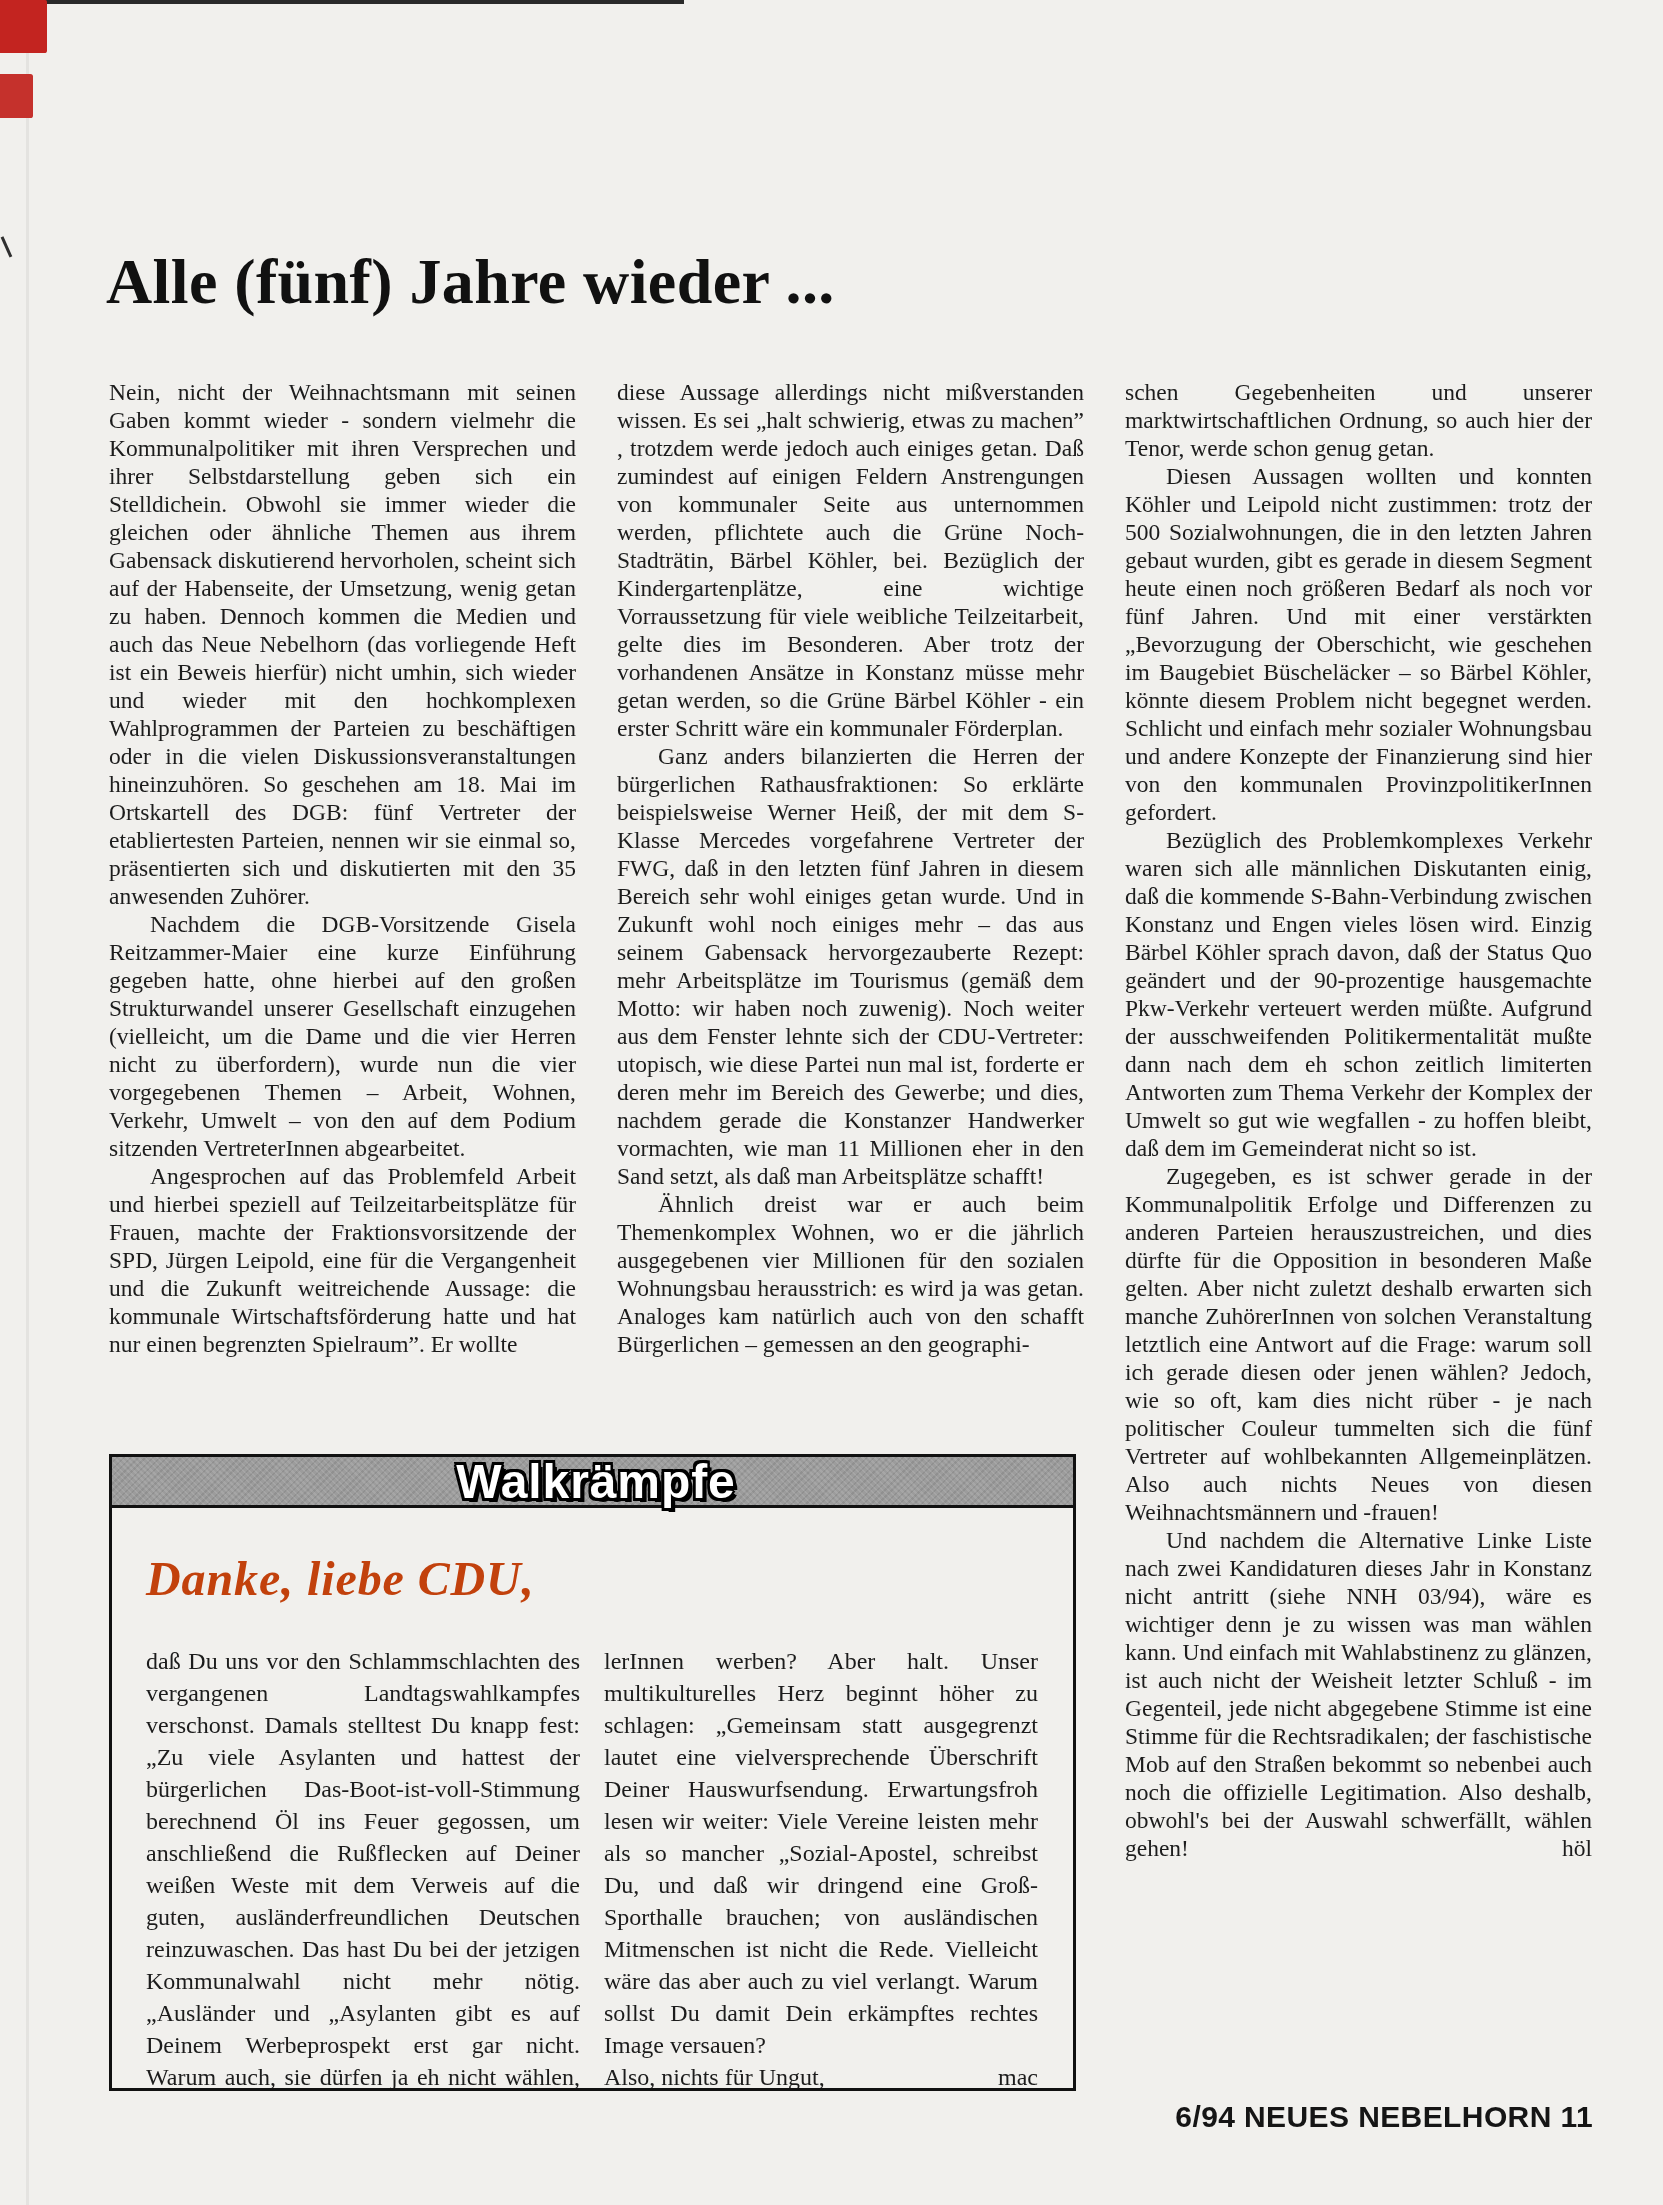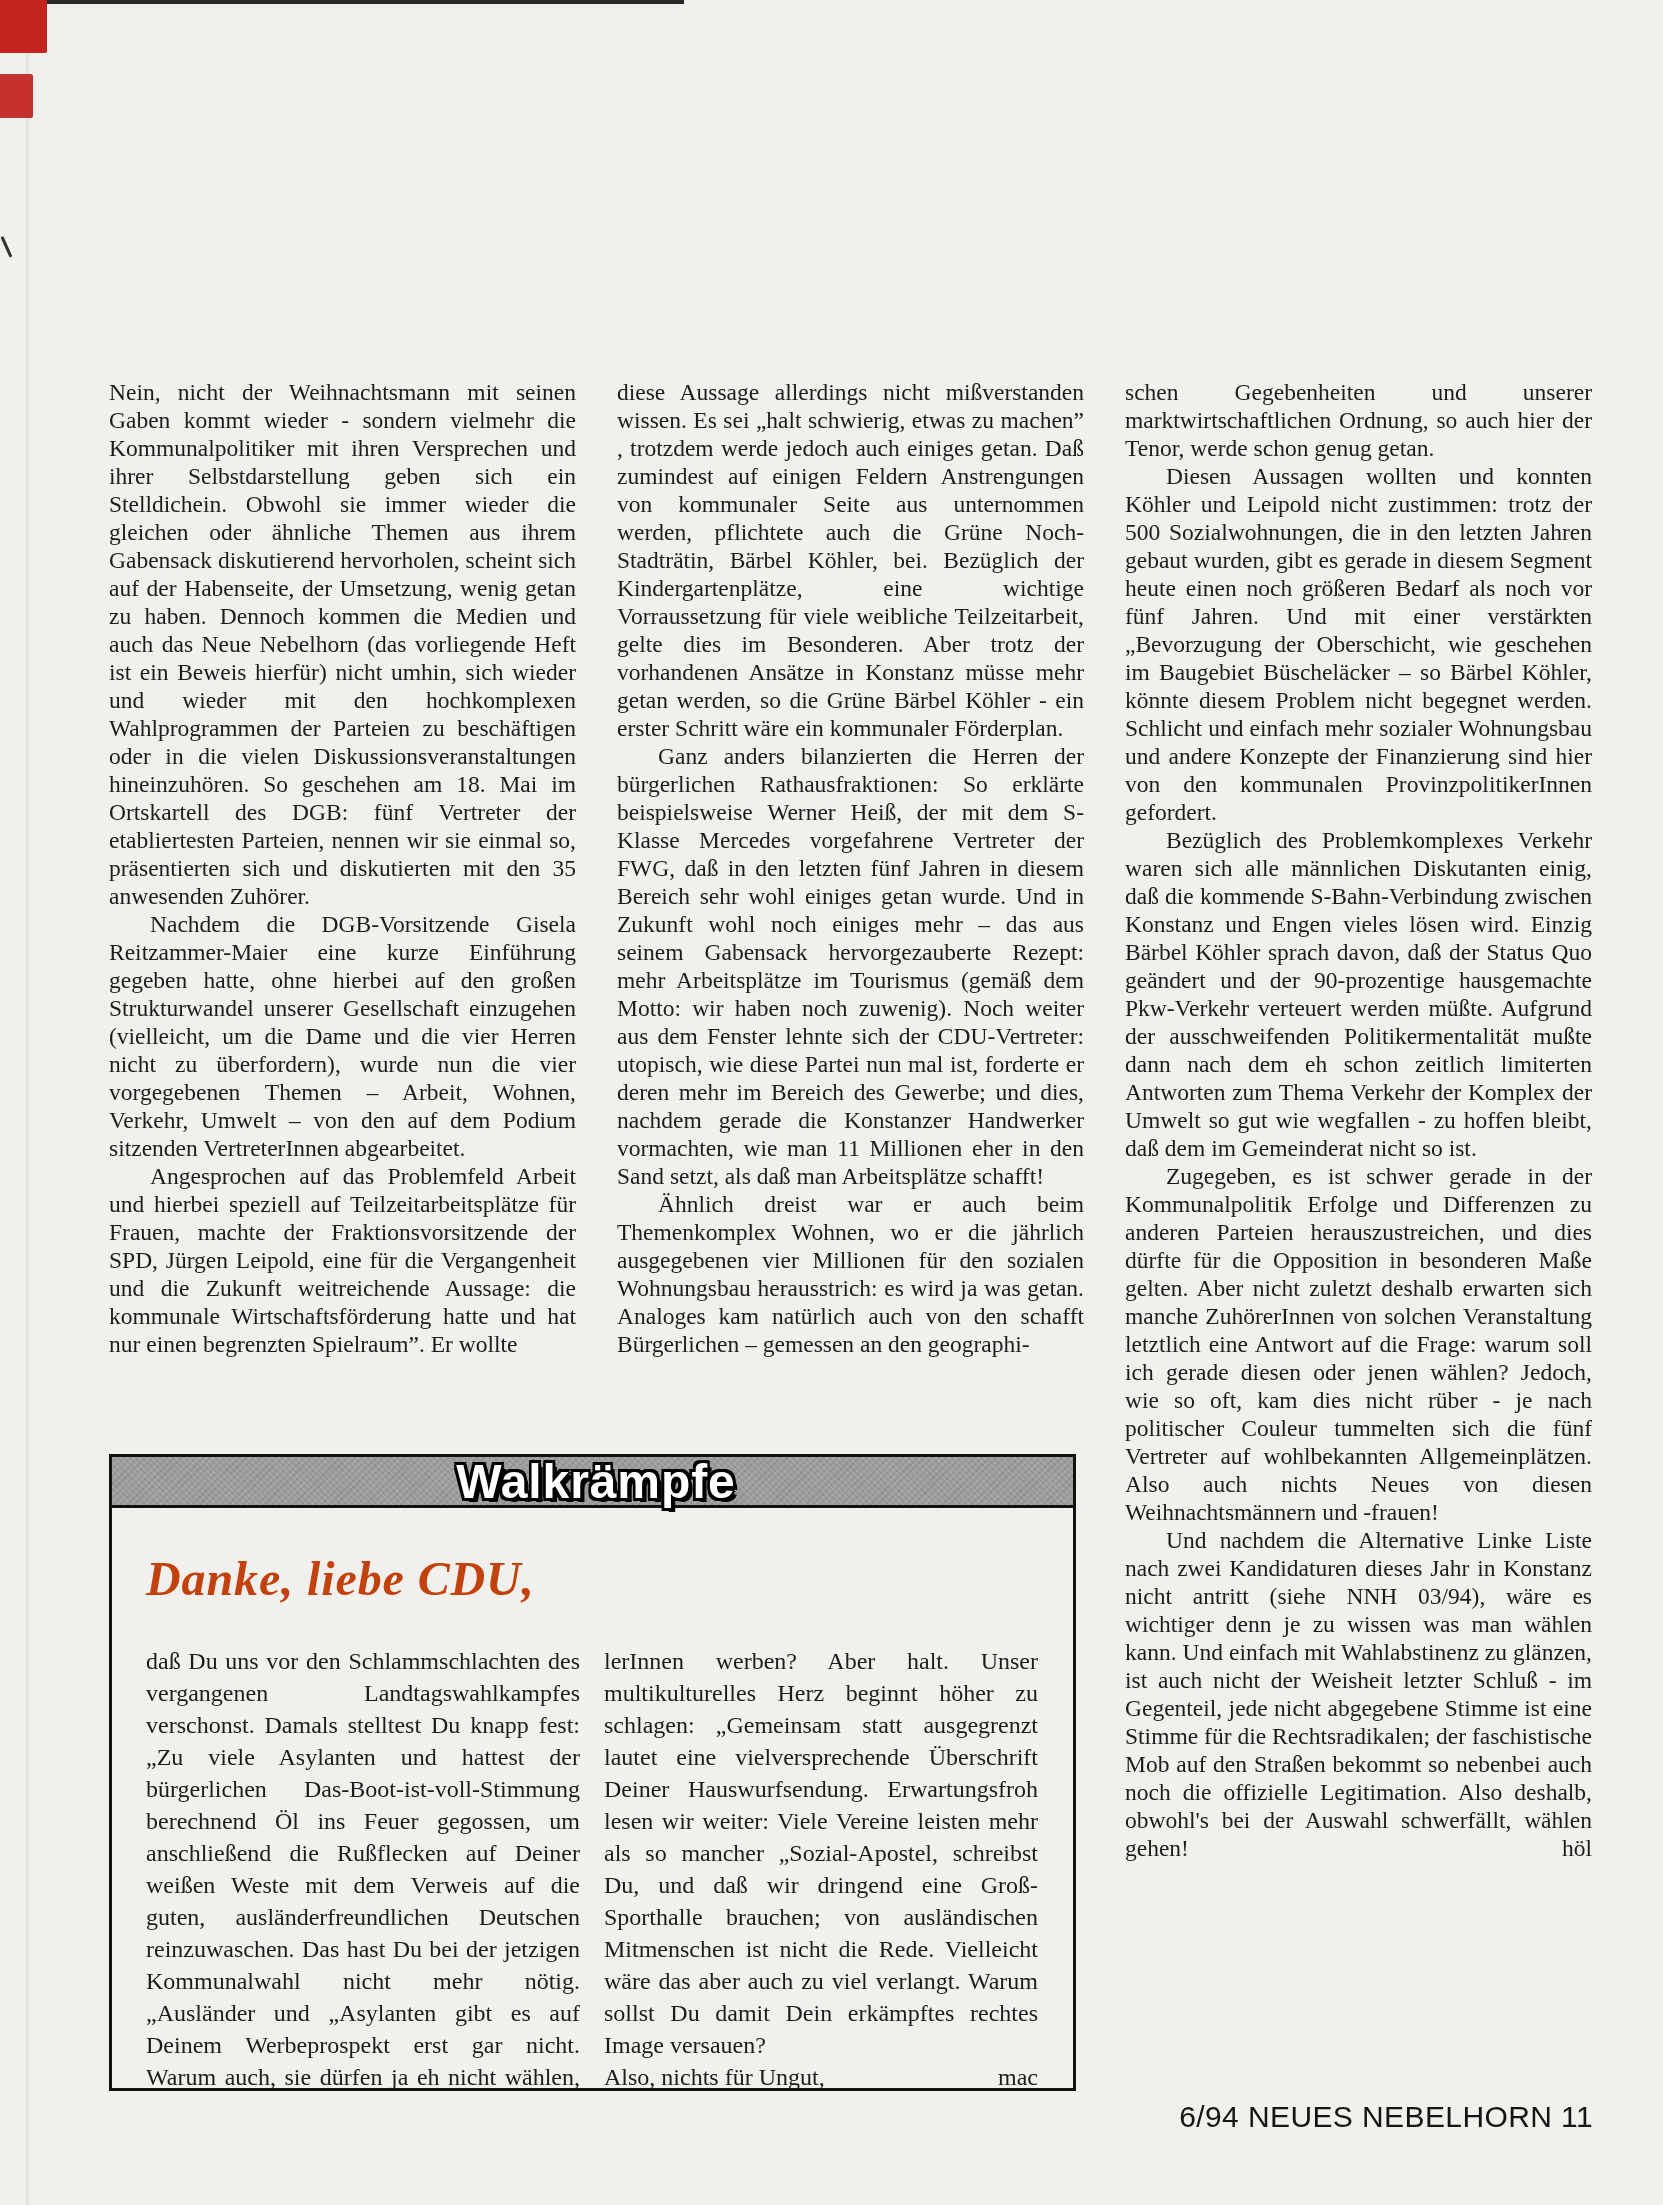--- a/index.html
+++ b/index.html
@@ -83,37 +83,38 @@
   .infobox-title{
     font-size:48px;font-style:italic;font-weight:700;color:#c2410c;
     margin:22px 0 39px 0;letter-spacing:0.9px;
   }
   .infobox-cols{display:flex;gap:24px;}
   .ibcol{width:434px;font-size:24px;line-height:32px;}
   .ibcol p{margin:0;text-align:justify;}
   .footer{
     position:absolute;right:71px;top:2100px;
     font-family:"Liberation Sans","DejaVu Sans",sans-serif;
-    font-size:30px;font-weight:400;color:#151515;letter-spacing:0.4px;
+    font-size:30px;font-weight:700;color:#151515;letter-spacing:0.4px;
     white-space:nowrap;
   }
 </style>
 </head>
 <body>
 
 <div class="page">
 
   <div class="scan-edge-line"></div>
   <div class="scan-top-band"></div>
   <div class="scan-top-corner"></div>
   <div class="red-mark-1"></div>
   <div class="red-mark-2"></div>
   <div class="stray-ink"></div>
 
 
+  <h1 class="headline" style="margin:0;">Alle (fünf) Jahre wieder ...</h1>
 
   <div class="columns">
     <div class="col col-1">
       <p>Nein, nicht der Weihnachtsmann mit seinen Gaben kommt wieder - sondern vielmehr die Kommunalpolitiker mit ihren Versprechen und ihrer Selbstdarstellung geben sich ein Stelldichein. Obwohl sie immer wieder die gleichen oder ähnliche Themen aus ihrem Gabensack diskutierend hervorholen, scheint sich auf der Habenseite, der Umsetzung, wenig getan zu haben. Dennoch kommen die Medien und auch das Neue Nebelhorn (das vorliegende Heft ist ein Beweis hierfür) nicht umhin, sich wieder und wieder mit den hochkomplexen Wahlprogrammen der Parteien zu beschäftigen oder in die vielen Diskussionsveranstaltungen hineinzuhören. So geschehen am 18. Mai im Ortskartell des DGB: fünf Vertreter der etabliertesten Parteien, nennen wir sie einmal so, präsentierten sich und diskutierten mit den 35 anwesenden Zuhörer.</p>
       <p class="ind">Nachdem die DGB-Vorsitzende Gisela Reitzammer-Maier eine kurze Einführung gegeben hatte, ohne hierbei auf den großen Strukturwandel unserer Gesellschaft einzugehen (vielleicht, um die Dame und die vier Herren nicht zu überfordern), wurde nun die vier vorgegebenen Themen – Arbeit, Wohnen, Verkehr, Umwelt – von den auf dem Podium sitzenden VertreterInnen abgearbeitet.</p>
       <p class="ind">Angesprochen auf das Problemfeld Arbeit und hierbei speziell auf Teilzeitarbeitsplätze für Frauen, machte der Fraktionsvorsitzende der SPD, Jürgen Leipold, eine für die Vergangenheit und die Zukunft weitreichende Aussage: die kommunale Wirtschaftsförderung hatte und hat nur einen begrenzten Spielraum”. Er wollte</p>
     </div>
     <div class="col col-2">
       <p>diese Aussage allerdings nicht mißverstanden wissen. Es sei „halt schwierig, etwas zu machen” , trotzdem werde jedoch auch einiges getan. Daß zumindest auf einigen Feldern Anstrengungen von kommunaler Seite aus unternommen werden, pflichtete auch die Grüne Noch-Stadträtin, Bärbel Köhler, bei. Bezüglich der Kindergartenplätze, eine wichtige Vorraussetzung für viele weibliche Teilzeitarbeit, gelte dies im Besonderen. Aber trotz der vorhandenen Ansätze in Konstanz müsse mehr getan werden, so die Grüne Bärbel Köhler - ein erster Schritt wäre ein kommunaler Förderplan.</p>
       <p class="ind">Ganz anders bilanzierten die Herren der bürgerlichen Rathausfraktionen: So erklärte beispielsweise Werner Heiß, der mit dem S-Klasse Mercedes vorgefahrene Vertreter der FWG, daß in den letzten fünf Jahren in diesem Bereich sehr wohl einiges getan wurde. Und in Zukunft wohl noch einiges mehr – das aus seinem Gabensack hervorgezauberte Rezept: mehr Arbeitsplätze im Tourismus (gemäß dem Motto: wir haben noch zuwenig). Noch weiter aus dem Fenster lehnte sich der CDU-Vertreter: utopisch, wie diese Partei nun mal ist, forderte er deren mehr im Bereich des Gewerbe; und dies, nachdem gerade die Konstanzer Handwerker vormachten, wie man 11 Millionen eher in den Sand setzt, als daß man Arbeitsplätze schafft!</p>

